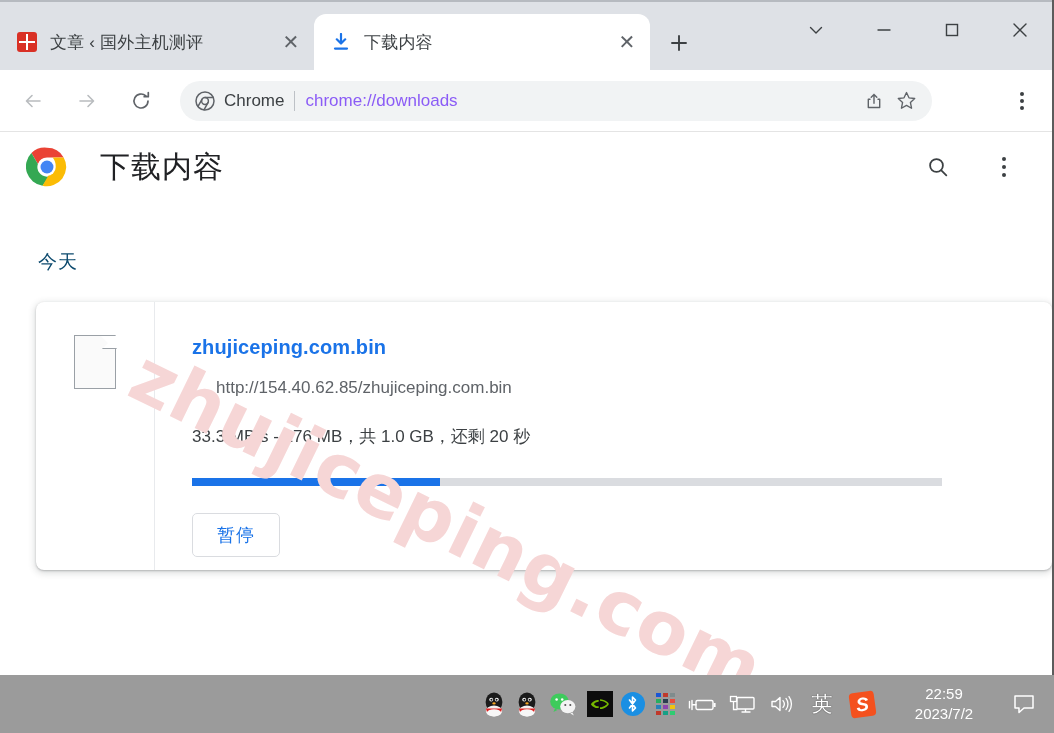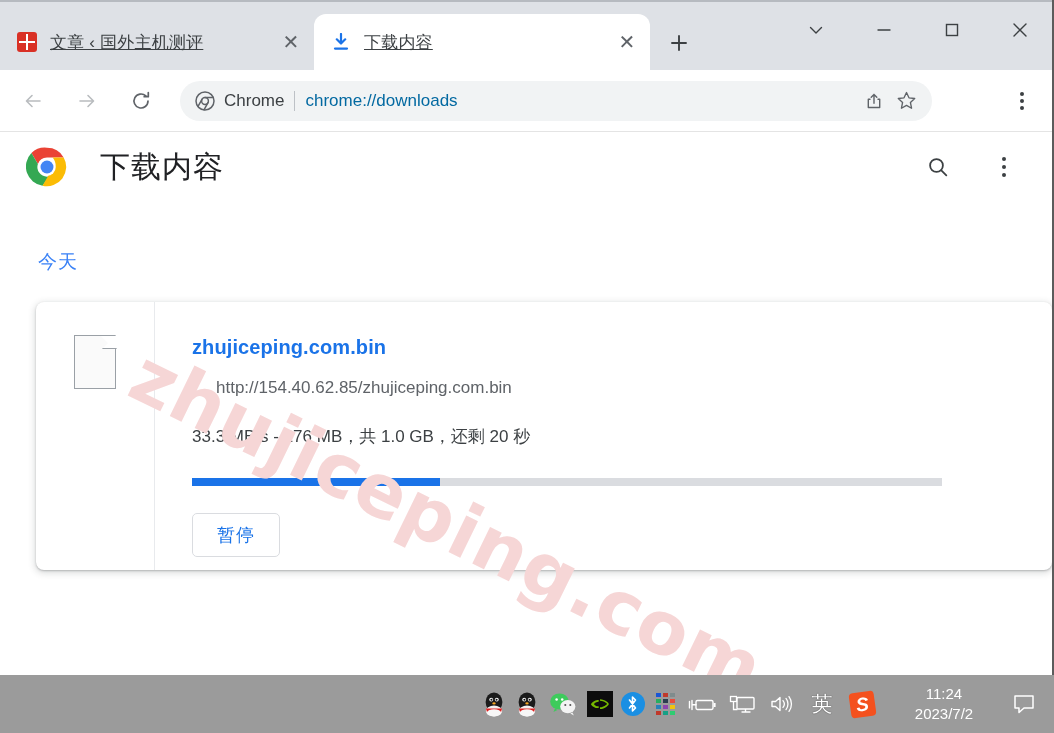--- a/index.html
+++ b/index.html
@@ -56,21 +56,20 @@
     content: "";
     position: absolute;
     background: #ffffff;
   }
   .seal::before { left: 9px; top: 2px; width: 1.5px; height: 16px; }
   .seal::after  { left: 2px; top: 9px; width: 16px; height: 1.5px; }
   .tab-title {
     flex: 1 1 auto;
     white-space: nowrap; overflow: hidden; text-overflow: ellipsis;
     letter-spacing: 0.2px;
-    text-decoration: underline;
   }
   .tab-close {
     width: 30px; height: 30px;
     flex: 0 0 30px;
     display: flex; align-items: center; justify-content: center;
     color: #5f6368;
     font-size: 20px;
     line-height: 1;
   }
   .newtab {
@@ -124,21 +123,21 @@
   .omni-label {
     font-size: 17px; color: #3c4043;
     white-space: nowrap;
   }
   .omni-sep {
     width: 1px; height: 20px;
     background: #bdc1c6;
     margin: 0 10px;
   }
   .omni-url {
-    font-size: 17px; color: #0369a1;
+    font-size: 17px; color: #8b5cf6;
     flex: 1 1 auto;
     white-space: nowrap; overflow: hidden;
   }
   .omni-icon {
     width: 28px; height: 28px;
     flex: 0 0 28px;
     display: flex; align-items: center; justify-content: center;
     color: #5f6368;
     margin-left: 4px;
   }
@@ -177,21 +176,21 @@
     width: 44px; height: 44px;
     display: flex; align-items: center; justify-content: center;
     color: #3c4043;
     margin-left: 22px;
   }
   .hdr-btn.dots { flex-direction: column; gap: 3.5px; }
   .hdr-btn.dots i { width: 4.5px; height: 4.5px; border-radius: 50%; background: #3c4043; display: block; }
 
   .section-label {
     position: absolute; left: 38px; top: 117px;
-    font-size: 19px; color: #3b82f6;
+    font-size: 19px; color: #0c4a6e;
     letter-spacing: 1px;
   }
 
   
   .card {
     position: absolute;
     left: 36px; top: 170px;
     width: 1016px; height: 268px;
     background: #ffffff;
     border-radius: 8px;
@@ -622,21 +621,21 @@
 
       <div class="tray-icon wide">
         <span class="ime">英</span>
       </div>
 
       <div class="tray-icon wide">
         <span class="sogou">S</span>
       </div>
 
       <div class="clock">
-        <div>11:24</div>
+        <div>22:59</div>
         <div>2023/7/2</div>
       </div>
 
       <div class="notif">
         <svg width="26" height="26" viewBox="0 0 26 26">
           <path d="M4 5h18v12h-9l-5 4.5V17H4z" stroke="#fff" stroke-width="1.5" fill="none" stroke-linejoin="round"></path>
         </svg>
       </div>
     </div>
   </div>

